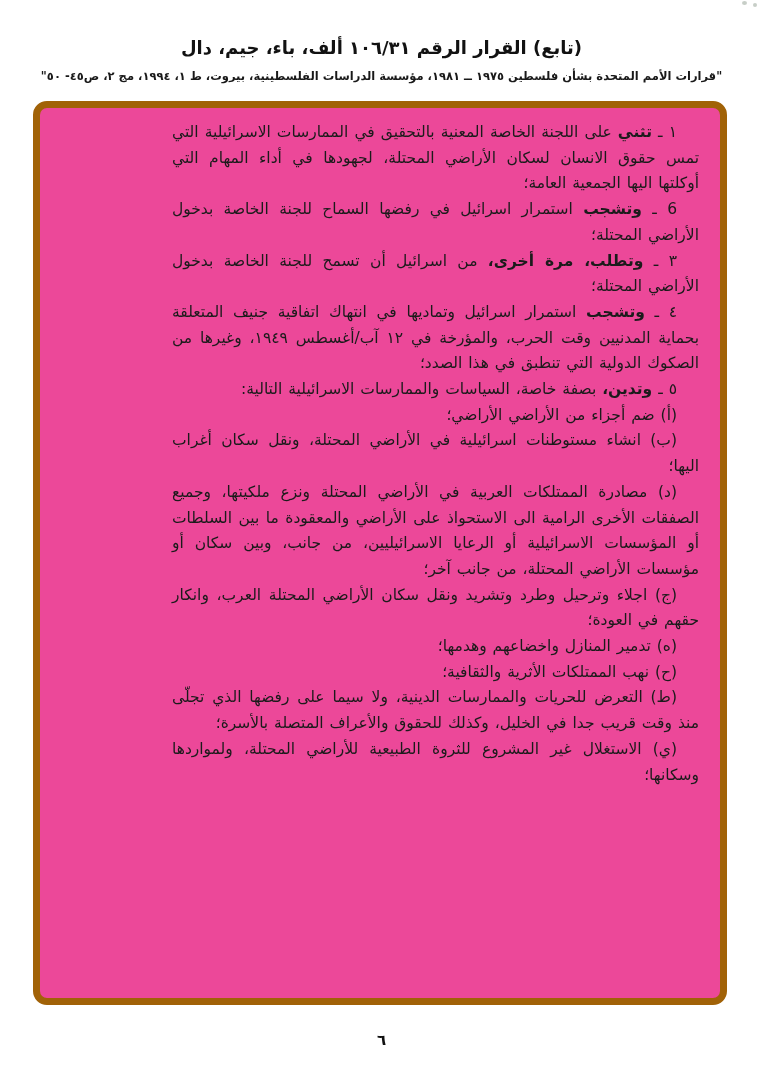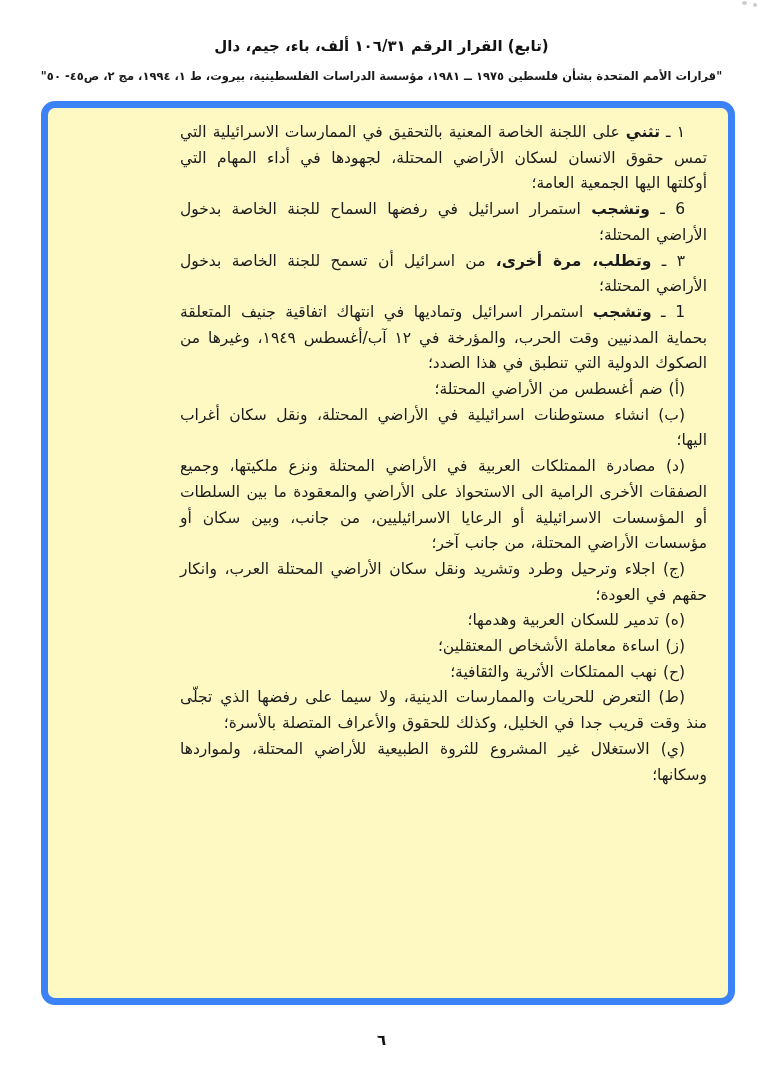--- a/index.html
+++ b/index.html
@@ -12,21 +12,21 @@
     font-family: "DejaVu Sans", sans-serif;
     color: #171717;
   }
   .title {
     position: absolute;
     top: 37px;
     left: 0;
     width: 763px;
     text-align: center;
     direction: rtl;
-    font-size: 15px;
+    font-size: 18px;
     font-weight: bold;
     letter-spacing: 0;
     color: #121212;
   }
   .citation {
     position: absolute;
     top: 69px;
     left: 0;
     width: 763px;
     text-align: center;
@@ -34,25 +34,24 @@
     font-size: 11.5px;
     font-weight: bold;
     color: #191919;
   }
   .green-box {
     position: absolute;
     left: 33px;
     top: 101px;
     width: 694px;
     height: 904px;
-    border: 7px solid #3b82f6;
+    border: 7px solid #a16207;
     border-radius: 14px;
     box-sizing: border-box;
-    background: #fef9c3;
-    margin-left: 8px;
+    background: #ec4899;
   }
   .text-block {
     position: absolute;
     top: 12px;
     right: 21px;
     width: 527px;
     direction: rtl;
     unicode-bidi: embed;
     text-align: justify;
     font-size: 15.5px;
@@ -95,27 +94,27 @@
 
   <div class="title">(تابع) القرار الرقم ١٠٦/٣١ ألف، باء، جيم، دال</div>
 
   <div class="citation">"قرارات الأمم المتحدة بشأن فلسطين ١٩٧٥ ــ ١٩٨١، مؤسسة الدراسات الفلسطينية، بيروت، ط ١، ١٩٩٤، مج ٢، ص٤٥- ٥٠"</div>
 
   <div class="green-box">
     <div class="text-block">
         <p class="para"><span>١ ـ </span><b>تثني</b><span> على اللجنة الخاصة المعنية بالتحقيق في الممارسات الاسرائيلية التي تمس حقوق الانسان لسكان الأراضي المحتلة، لجهودها في أداء المهام التي أوكلتها اليها الجمعية العامة؛</span></p>
         <p class="para"><span>6 ـ </span><b>وتشجب</b><span> استمرار اسرائيل في رفضها السماح للجنة الخاصة بدخول الأراضي المحتلة؛</span></p>
         <p class="para"><span>٣ ـ </span><b>وتطلب، مرة أخرى،</b><span> من اسرائيل أن تسمح للجنة الخاصة بدخول الأراضي المحتلة؛</span></p>
-        <p class="para"><span>1 ـ </span><b>وتشجب</b><span> استمرار اسرائيل وتماديها في انتهاك اتفاقية جنيف المتعلقة بحماية المدنيين وقت الحرب، والمؤرخة في ١٢ آب/أغسطس ١٩٤٩، وغيرها من الصكوك الدولية التي تنطبق في هذا الصدد؛</span></p>
-        <p class="para"><span>(أ) </span><span>ضم أغسطس من الأراضي المحتلة؛</span></p>
+        <p class="para"><span>٤ ـ </span><b>وتشجب</b><span> استمرار اسرائيل وتماديها في انتهاك اتفاقية جنيف المتعلقة بحماية المدنيين وقت الحرب، والمؤرخة في ١٢ آب/أغسطس ١٩٤٩، وغيرها من الصكوك الدولية التي تنطبق في هذا الصدد؛</span></p>
+        <p class="para"><span>٥ ـ </span><b>وتدين،</b><span> بصفة خاصة، السياسات والممارسات الاسرائيلية التالية:</span></p>
+        <p class="para"><span>(أ) </span><span>ضم أجزاء من الأراضي الأراضي؛</span></p>
         <p class="para"><span>(ب) </span><span>انشاء مستوطنات اسرائيلية في الأراضي المحتلة، ونقل سكان أغراب اليها؛</span></p>
         <p class="para"><span>(د) </span><span>مصادرة الممتلكات العربية في الأراضي المحتلة ونزع ملكيتها، وجميع الصفقات الأخرى الرامية الى الاستحواذ على الأراضي والمعقودة ما بين السلطات أو المؤسسات الاسرائيلية أو الرعايا الاسرائيليين، من جانب، وبين سكان أو مؤسسات الأراضي المحتلة، من جانب آخر؛</span></p>
         <p class="para"><span>(ج) </span><span>اجلاء وترحيل وطرد وتشريد ونقل سكان الأراضي المحتلة العرب، وانكار حقهم في العودة؛</span></p>
-        <p class="para"><span>(ه) </span><span>تدمير للسكان العربية وهدمها؛</span></p>
-        <p class="para"><span>(ز) </span><span>اساءة معاملة الأشخاص المعتقلين؛</span></p>
+        <p class="para"><span>(ه) </span><span>تدمير المنازل واخضاعهم وهدمها؛</span></p>
         <p class="para"><span>(ح) </span><span>نهب الممتلكات الأثرية والثقافية؛</span></p>
         <p class="para"><span>(ط) </span><span>التعرض للحريات والممارسات الدينية، ولا سيما على رفضها الذي تجلّى منذ وقت قريب جدا في الخليل، وكذلك للحقوق والأعراف المتصلة بالأسرة؛</span></p>
         <p class="para"><span>(ي) </span><span>الاستغلال غير المشروع للثروة الطبيعية للأراضي المحتلة، ولمواردها وسكانها؛</span></p>
       </div>
   </div>
 
   <div class="page-number">٦</div>
 
   <div class="speck speck-1"></div>
   <div class="speck speck-2"></div>

